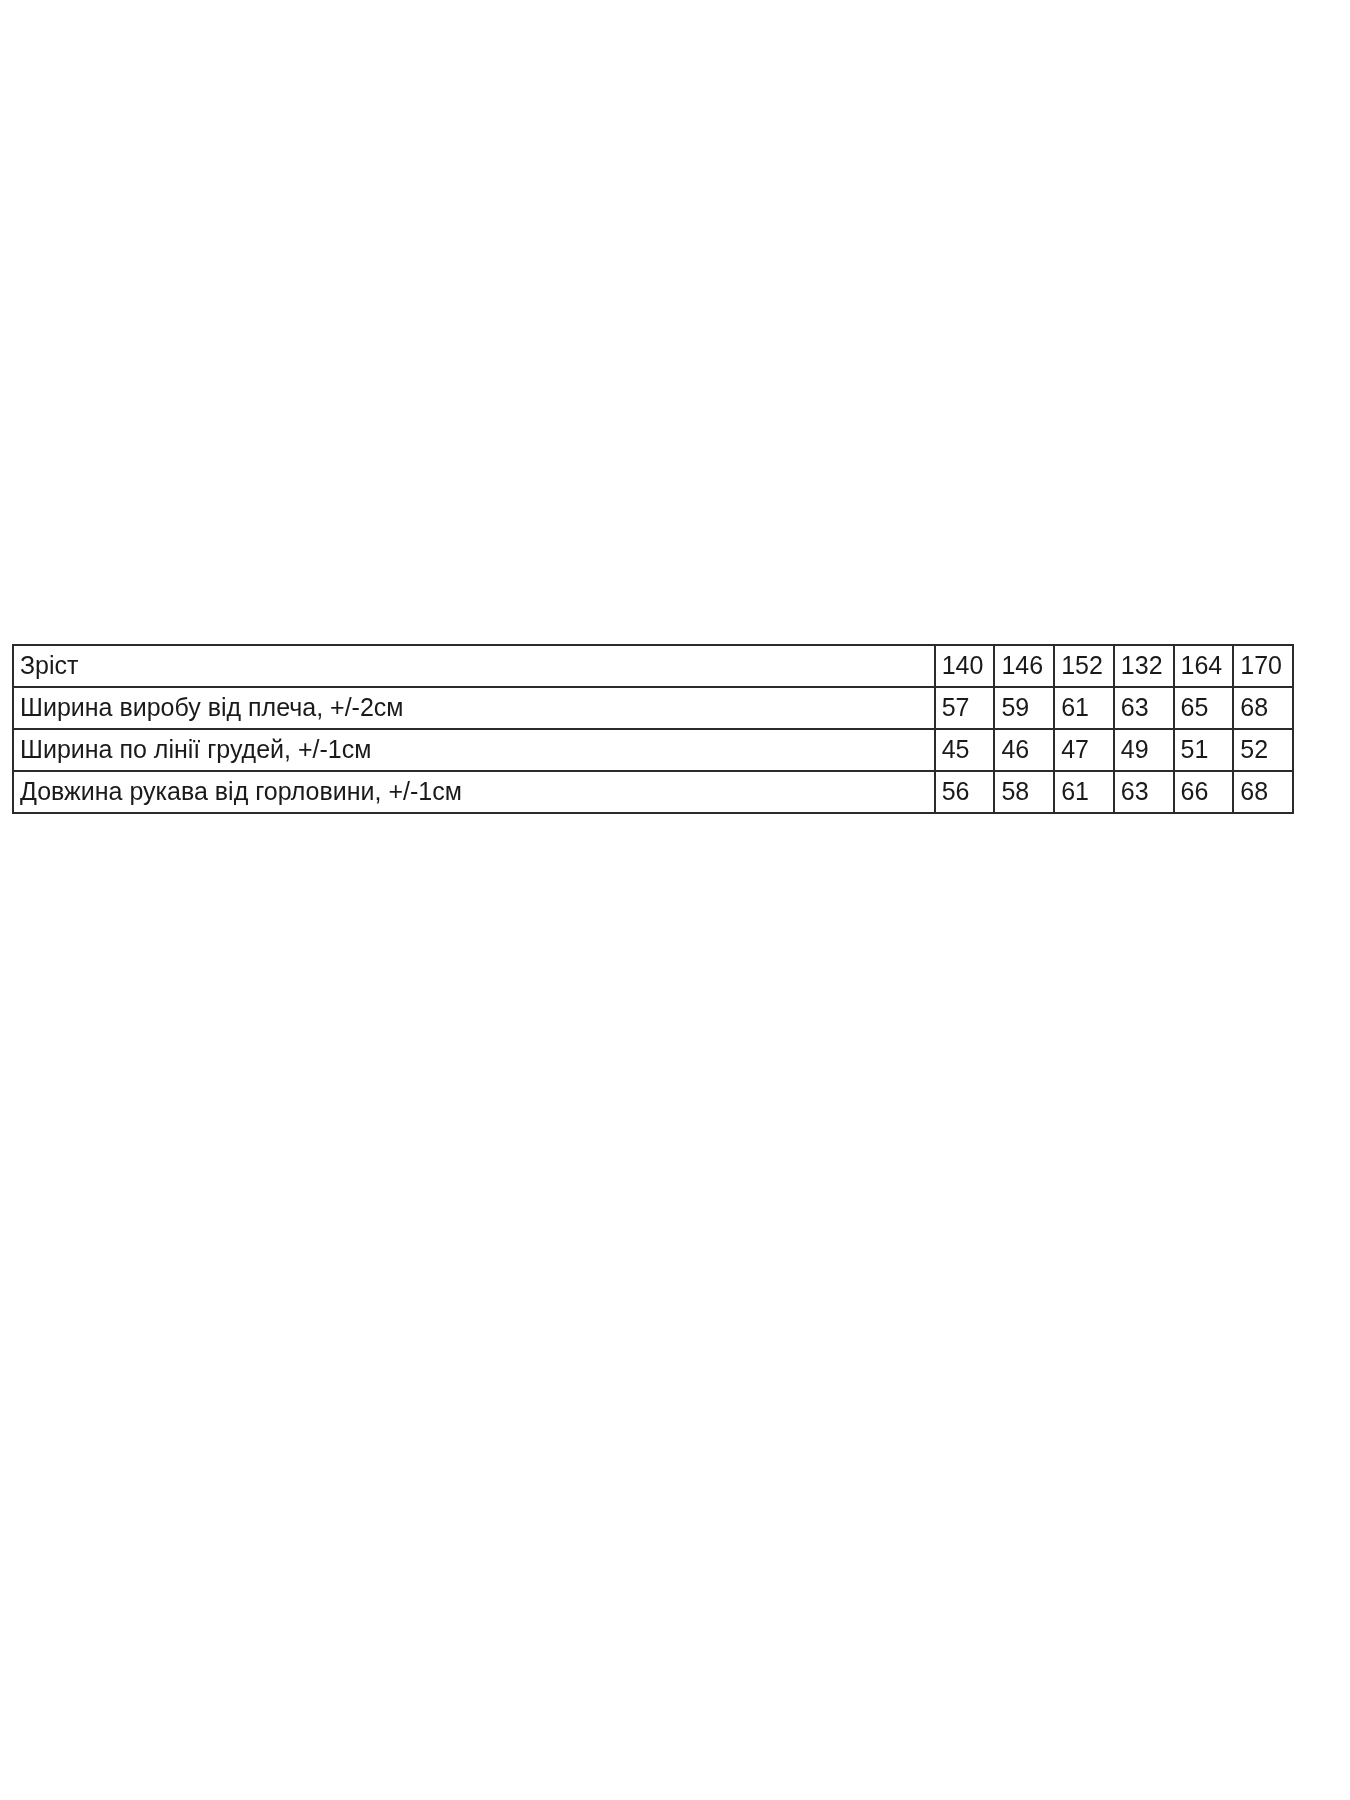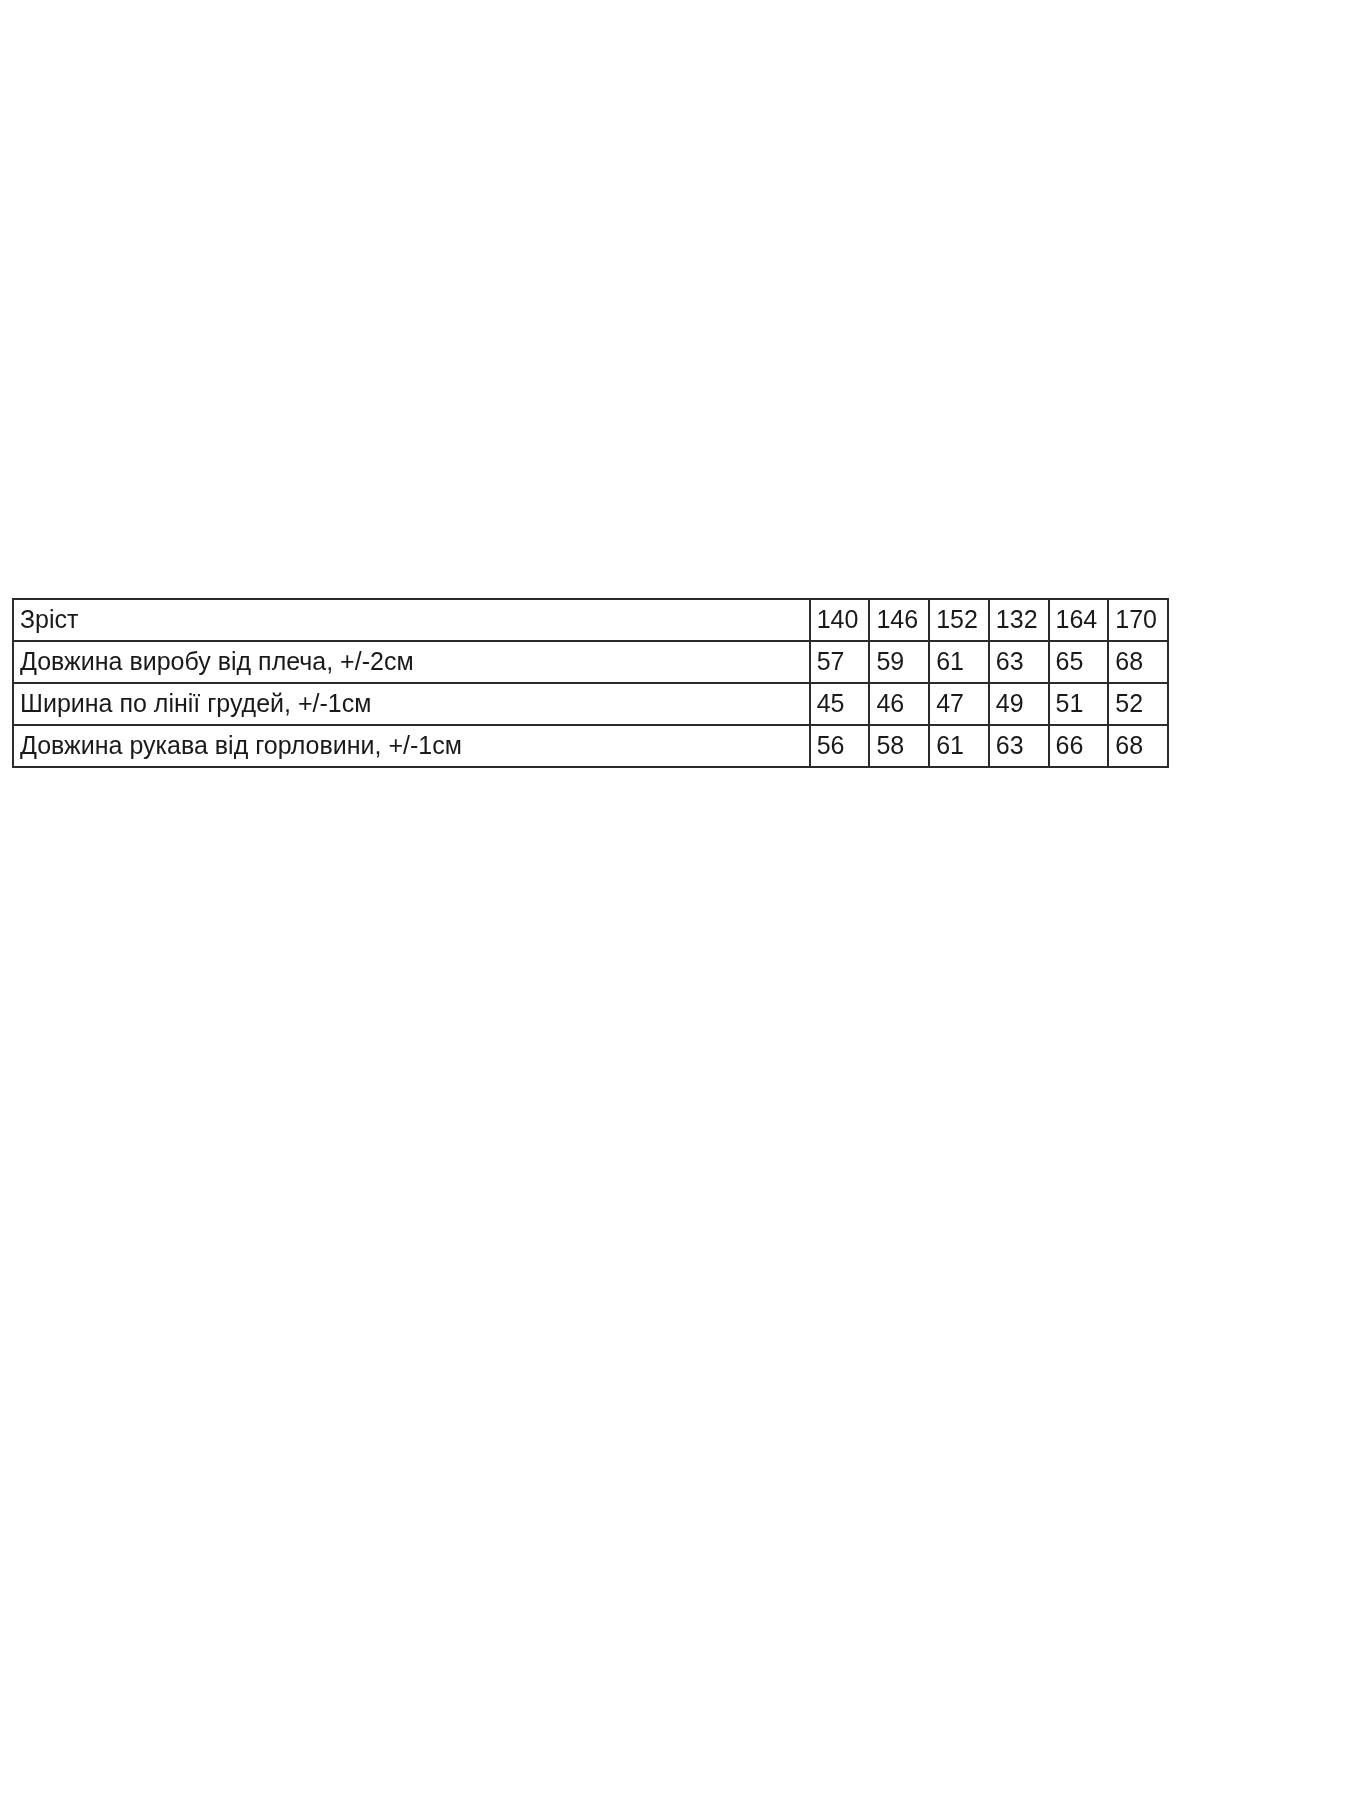--- a/index.html
+++ b/index.html
@@ -12,22 +12,22 @@
     height: 1800px;
     position: relative;
     font-family: "Liberation Sans", sans-serif;
     color: #1a1a1a;
     overflow: hidden;
   }
 
   #size-table-wrapper {
     position: absolute;
     left: 12px;
-    top: 598px;
-    width: 1157px;
+    top: 644px;
+    width: 1282px;
   }
 
   table.size-table {
     border-collapse: separate;
     border-spacing: 0;
     width: 100%;
     table-layout: auto;
     border: 1px solid #2b2b2b;
     background: #ffffff;
   }
@@ -70,21 +70,21 @@
         <td class="label">Зріст</td>
         <td class="value">140</td>
         <td class="value">146</td>
         <td class="value">152</td>
         <td class="value">132</td>
         <td class="value">164</td>
         <td class="value">170</td>
       </tr>
 
       <tr>
-        <td class="label">Довжина виробу від плеча, +/-2см</td>
+        <td class="label">Ширина виробу від плеча, +/-2см</td>
         <td class="value">57</td>
         <td class="value">59</td>
         <td class="value">61</td>
         <td class="value">63</td>
         <td class="value">65</td>
         <td class="value">68</td>
       </tr>
 
       <tr>
         <td class="label">Ширина по лінії грудей, +/-1см</td>

